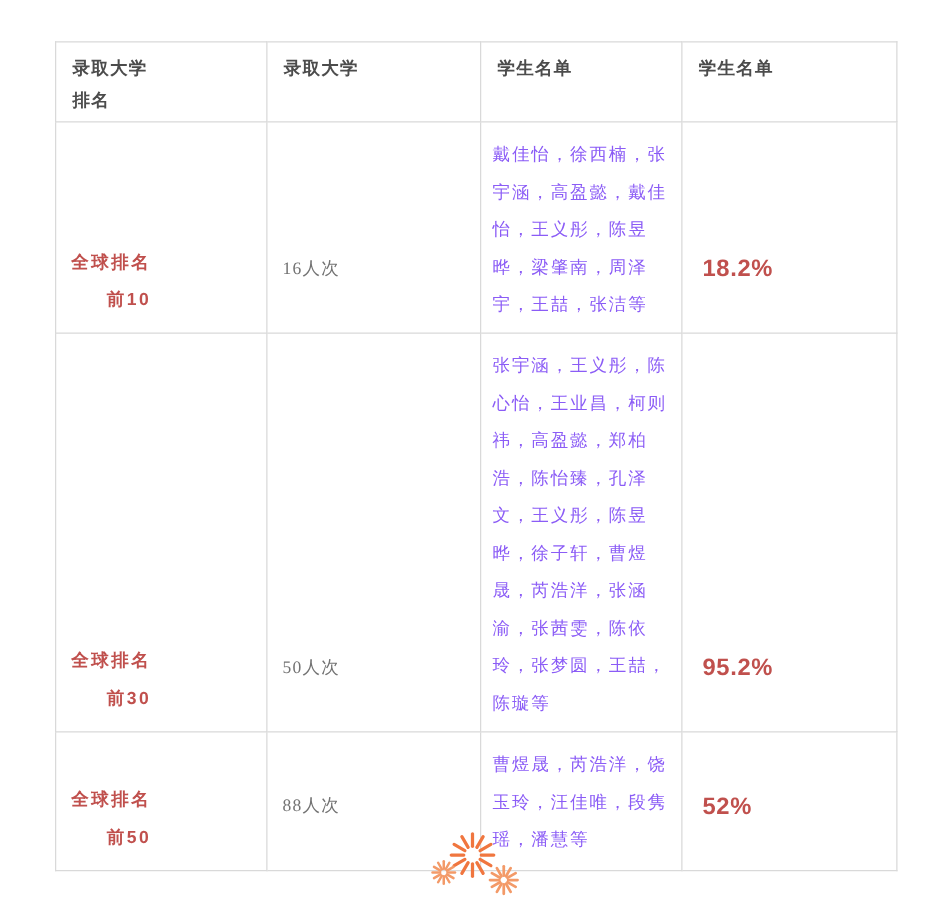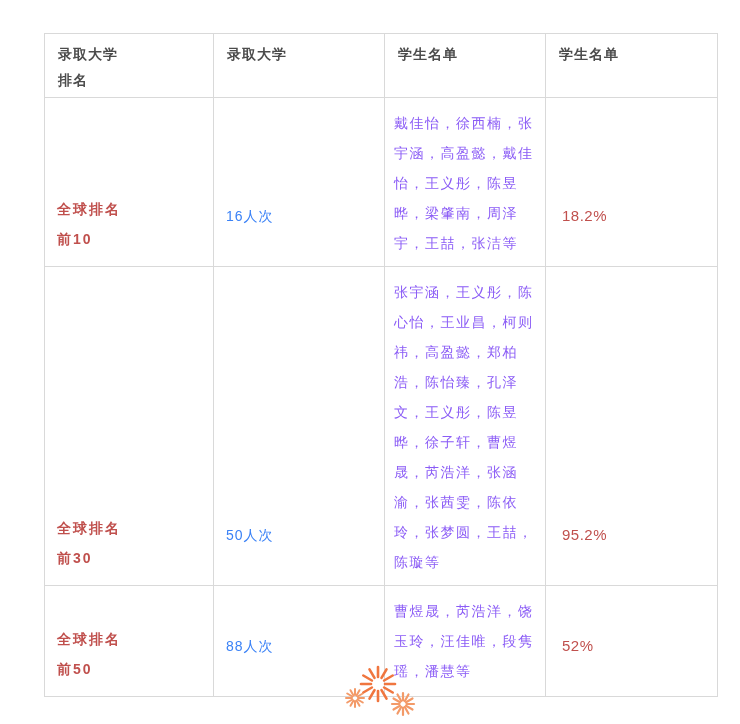--- a/index.html
+++ b/index.html
@@ -48,50 +48,51 @@
   tr.r1 { height: 161px; }
   tr.r2 { height: 234px; }
   tr.r3 { height: 111px; }
   
   td.cell-rank {
     vertical-align: bottom;
     padding: 0 0 12px 12px;
   }
   .rank-stack {
     display: inline-block;
-    text-align: left;
+    text-align: right;
     color: #c0504d;
     font-weight: bold;
     line-height: 30px;
     letter-spacing: 2px;
   }
   
   td.cell-count {
     vertical-align: bottom;
     padding: 0 0 42px 12px;
-    color: #3b82f6;
+    color: #737373;
     letter-spacing: 1px;
     line-height: 16px;
+    font-family: Liberation Serif, serif;
   }
   
   td.cell-students {
     vertical-align: top;
     padding: 10px 5px 8px 9px;
     color: #8b5cf6;
     line-height: 30px;
     letter-spacing: 1.5px;
     word-break: break-all;
   }
   
   td.cell-ratio {
     vertical-align: bottom;
     padding: 0 12px 42px 16px;
     color: #c0504d;
-    font-weight: normal;
-    font-size: 15px;
+    font-weight: bold;
+    font-size: 19px;
     letter-spacing: 0.5px;
     line-height: 16px;
   }
   
   .footer-decoration {
     position: absolute;
     left: 333px;
     top: 660px;
     width: 95px;
     height: 60px;

